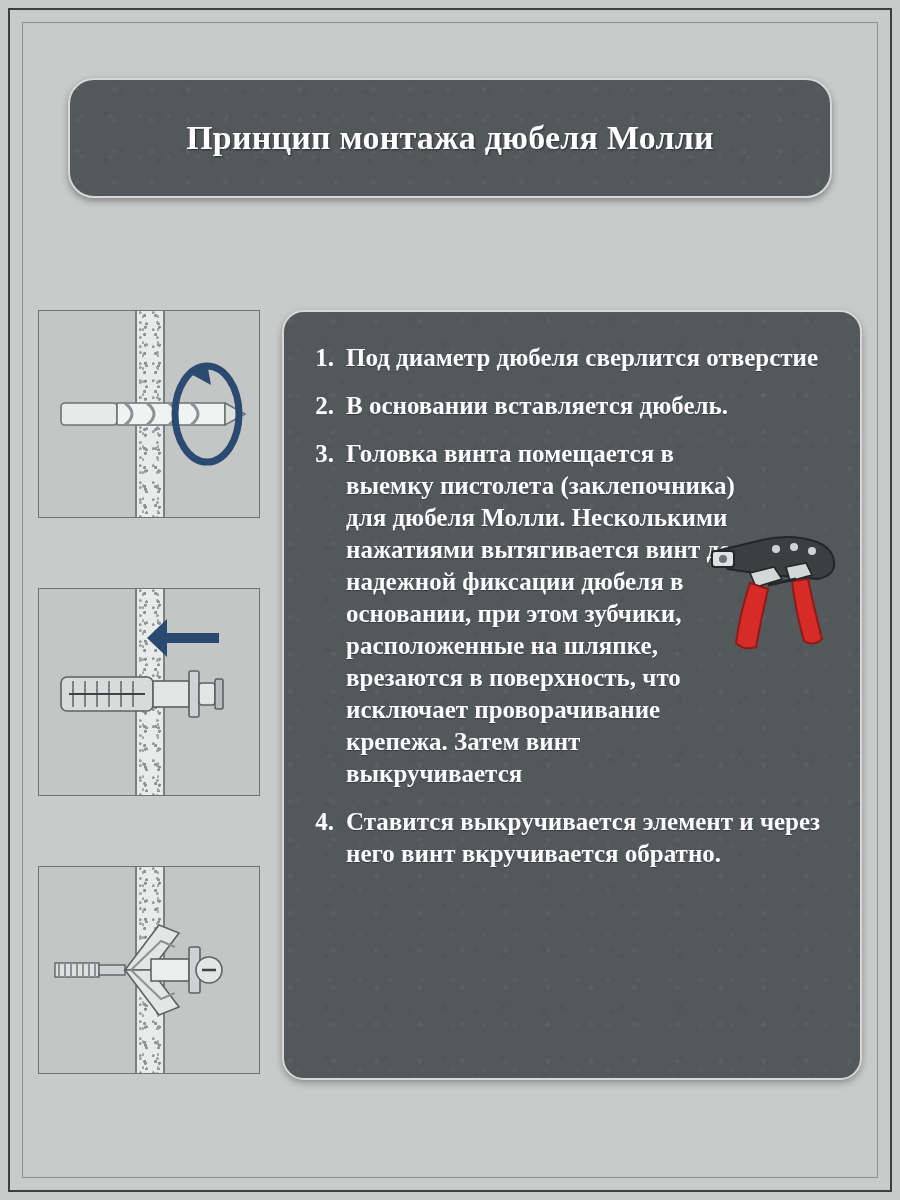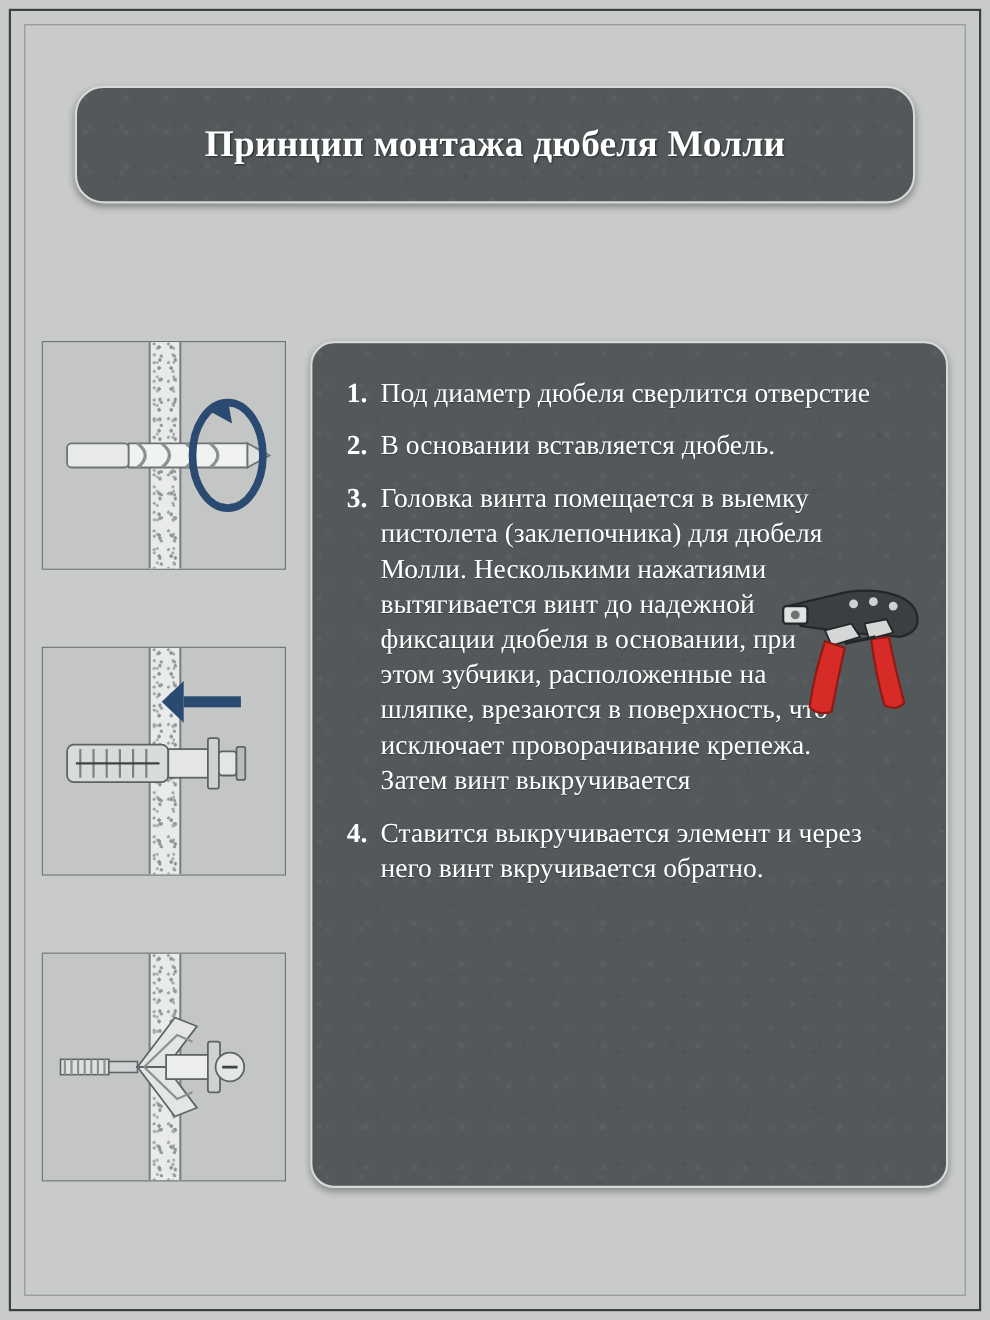--- a/index.html
+++ b/index.html
@@ -37,21 +37,21 @@
     border: 1px solid #8e9192;
     box-sizing: border-box;
   }
 
   
   .title-panel {
     position: absolute;
     left: 68px;
     top: 78px;
     width: 764px;
-    height: 107px;
+    height: 120px;
     background: #53585a;
     background-image:
       radial-gradient(circle at 20% 30%, rgba(255,255,255,.045) 0 2px, transparent 3px),
       radial-gradient(circle at 67% 72%, rgba(0,0,0,.05) 0 2px, transparent 3px),
       radial-gradient(circle at 41% 88%, rgba(255,255,255,.035) 0 1.5px, transparent 3px),
       radial-gradient(circle at 85% 20%, rgba(0,0,0,.04) 0 2px, transparent 3px);
     background-size: 37px 31px, 53px 47px, 29px 41px, 61px 59px;
     border: 2px solid #d7d9d9;
     border-radius: 26px;
     box-shadow: 0 3px 7px rgba(0,0,0,.35);
@@ -147,21 +147,21 @@
     font-size: 25px;
     font-weight: bold;
     line-height: 1.28;
     text-align: right;
     padding-right: 12px;
     box-sizing: border-box;
     color: #ffffff;
   }
   .body {
     font-size: 25px;
-    font-weight: normal;
+    font-weight: bold;
     line-height: 1.28;
     color: #ffffff;
     text-shadow: 0 1px 1px rgba(0,0,0,.35);
   }
   li.step-3 .body { max-width: 415px; }
 
   
   .tool {
     position: absolute;
     right: 10px;

